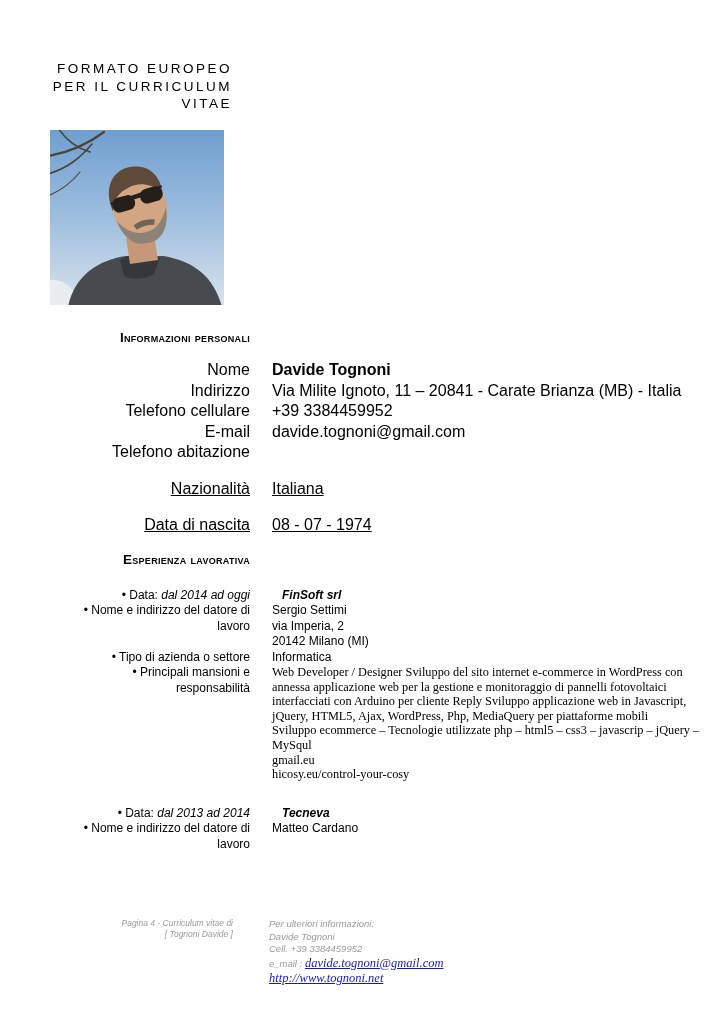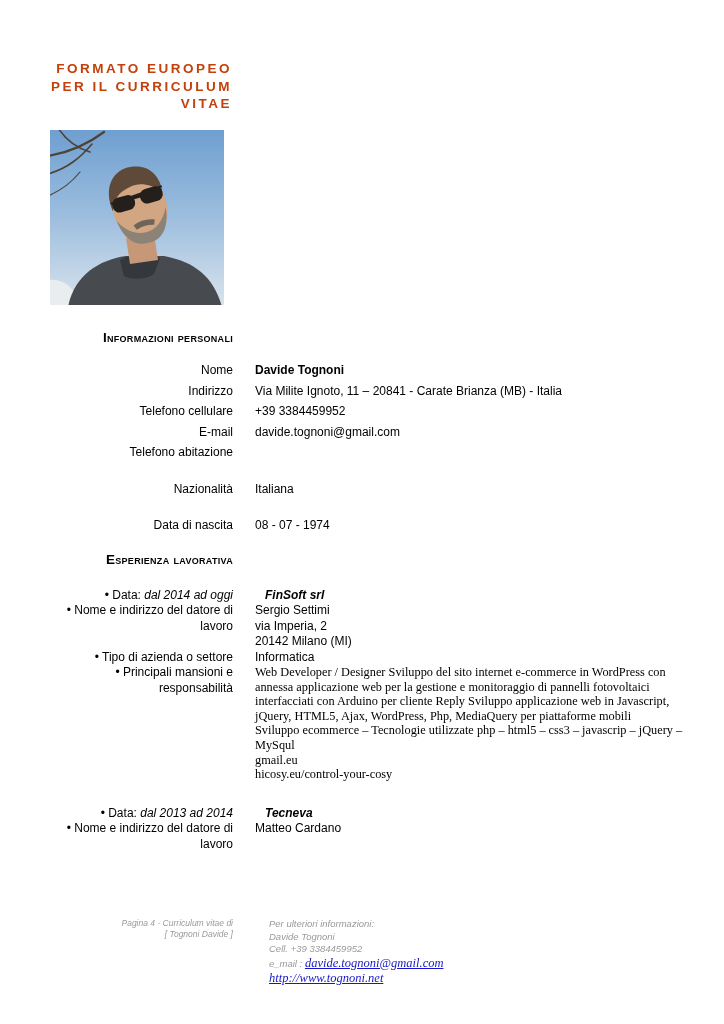--- a/index.html
+++ b/index.html
@@ -1,39 +1,39 @@
 <!DOCTYPE html>
 <html><head>
 <meta charset="utf-8">
 <style>
   html,body{margin:0;padding:0;background:#ffffff;}
   .page{position:relative;width:724px;height:1024px;background:#ffffff;
         font-family:"Liberation Sans",sans-serif;color:#000;overflow:hidden;}
 
   .doc-title{position:absolute;left:50px;top:60px;width:182px;text-align:right;
-             font-size:13.5px;font-weight:bold;letter-spacing:2.5px;line-height:17.5px;color:#c2410c;}
+             font-size:13.5px;font-weight:normal;letter-spacing:2.5px;line-height:17.5px;color:#000000;}
 
   .photo{position:absolute;left:50px;top:130px;width:174px;height:175px;overflow:hidden;}
   .photo svg{display:block;width:100%;height:100%;}
 
-  .content{position:absolute;left:50px;top:330px;width:640px;}
+  .content{position:absolute;left:67px;top:330px;width:640px;}
 
   .sec-head{font-variant:small-caps;font-weight:bold;font-size:13.5px;letter-spacing:.3px;
             width:183px;text-align:right;margin:0 0 14px 0;line-height:16px;}
   .exp-head{margin-top:16px;margin-bottom:20px;}
 
   .row{display:flex;}
-  .p-row{line-height:20.5px;font-size:12px;}
+  .p-row{line-height:20.5px;font-size:16px;}
   .x-row{line-height:15.5px;font-size:12px;}
   .lbl{width:183px;text-align:right;flex:none;}
   .val{margin-left:22px;flex:1;}
   .bold{font-weight:bold;}
   .it{font-style:italic;}
   .company{font-weight:bold;font-style:italic;margin-left:32px;}
-  .gap{margin-top:16px;}
+  .gap{margin-top:16px;text-decoration:underline;}
 
   .duties{font-family:"Liberation Serif",serif;font-size:12.3px;line-height:14.6px;}
   .duties p{margin:0;}
   .entry2{margin-top:24px;}
 
   .f-left{position:absolute;left:50px;top:918px;width:183px;text-align:right;
           font-size:8.5px;font-style:italic;color:#9a9a9a;line-height:11px;}
   .f-right{position:absolute;left:269px;top:918px;font-style:italic;font-size:9.5px;
            color:#9a9a9a;line-height:12.5px;}
   .f-link{color:#1717c9;font-family:"Liberation Serif",serif;font-size:12.5px;

